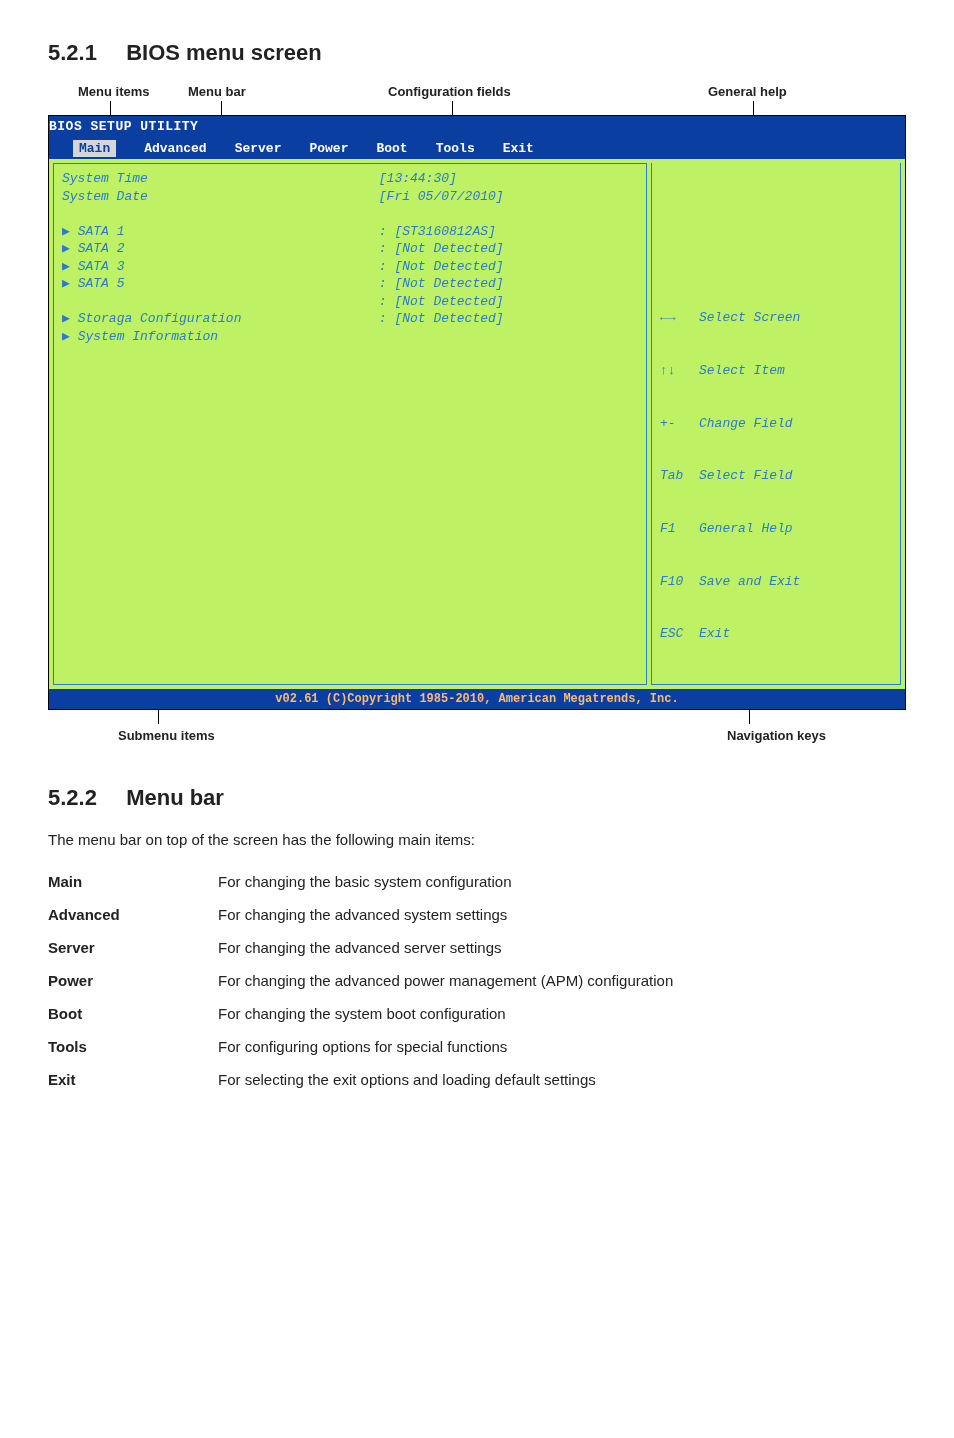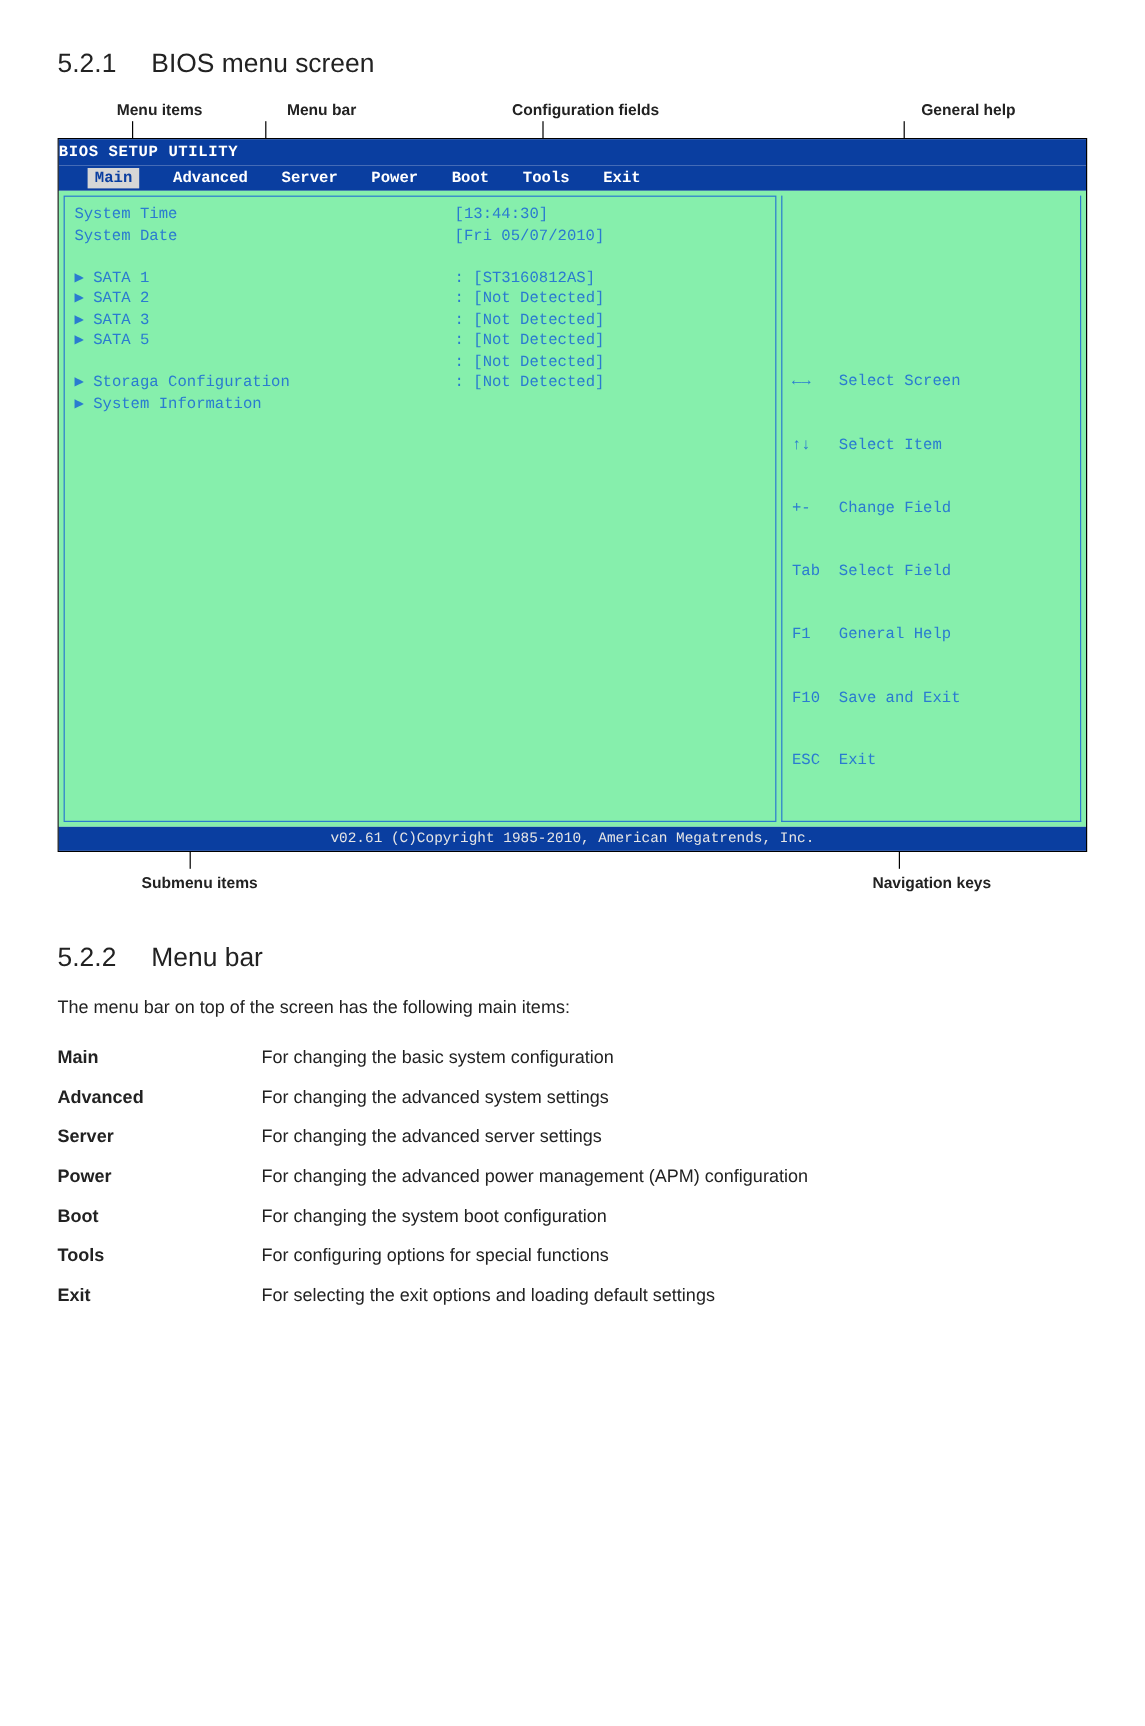--- a/index.html
+++ b/index.html
@@ -6,31 +6,31 @@
   body {
     margin: 0;
     padding: 40px 48px;
     font-family: Arial, Helvetica, sans-serif;
     color: #222;
     width: 954px;
     background: #fff;
   }
   h2.section-title {
     font-size: 22px;
-    font-weight: normal;
+    font-weight: bold;
     margin: 0 0 18px 0;
   }
   h2.section-title .num { display:inline-block; min-width:72px; }
   .callout-row {
     display: flex;
     font-size: 13px;
     font-weight: bold;
     margin-bottom: 2px;
   }
-  .callout-row > div { text-align: center; }
+  .callout-row > div { text-align: left; }
   .co1 { width: 140px; padding-left: 30px; }
   .co2 { width: 160px; }
   .co3 { width: 240px; padding-left: 40px; }
   .co4 { flex: 1; padding-left: 120px; }
   .tick-row { display:flex; height:14px; }
   .tick-row > div { border-left:1px solid #000; height:14px; }
   .tick-row .t1 { margin-left:62px; }
   .tick-row .t2 { margin-left:110px; }
   .tick-row .t3 { margin-left:230px; }
   .tick-row .t4 { margin-left:300px; }
@@ -59,21 +59,22 @@
     font-weight: bold;
   }
   .bios-menubar span { white-space: pre; }
   .bios-menubar .sel {
     background: #d6d6d6;
     color: #0a3ea0;
     padding: 0 6px;
   }
   .bios-body {
     display: flex;
-    background: #86efac;
+    background: #bef264;
+    font-style: italic;
   }
   .bios-left {
     flex: 1;
     border: 1px solid #2a7bd0;
     margin: 4px;
     padding: 6px 8px;
     display: flex;
   }
   .bios-left-labels { width: 55%; }
   .bios-left-values { width: 45%; }
@@ -93,24 +94,24 @@
   }
   .bios-nav {
     border: 1px solid #2a7bd0;
     border-top: none;
     padding: 6px 8px;
     white-space: pre;
     flex: 1;
   }
   .bios-footer {
     background: #0a3ea0;
-    color: #e5e5e5;
+    color: #fdba74;
     text-align: center;
     padding: 2px 16px;
-    font-weight: normal;
+    font-weight: bold;
     font-size: 12px;
   }
   .bottom-callout-row { display:flex; font-size:13px; font-weight:bold; margin-top:4px; }
   .bottom-tick-row { display:flex; height:14px; }
   .bottom-tick-row .bt1 { margin-left:110px; border-left:1px solid #000; height:14px;}
   .bottom-tick-row .bt2 { margin-left:590px; border-left:1px solid #000; height:14px;}
   .bc1 { padding-left:70px; }
   .bc2 { margin-left:auto; padding-right:80px;text-align:center; }
 
   p.body-text { font-size: 15px; margin: 12px 0 14px 0; line-height:1.45; }

